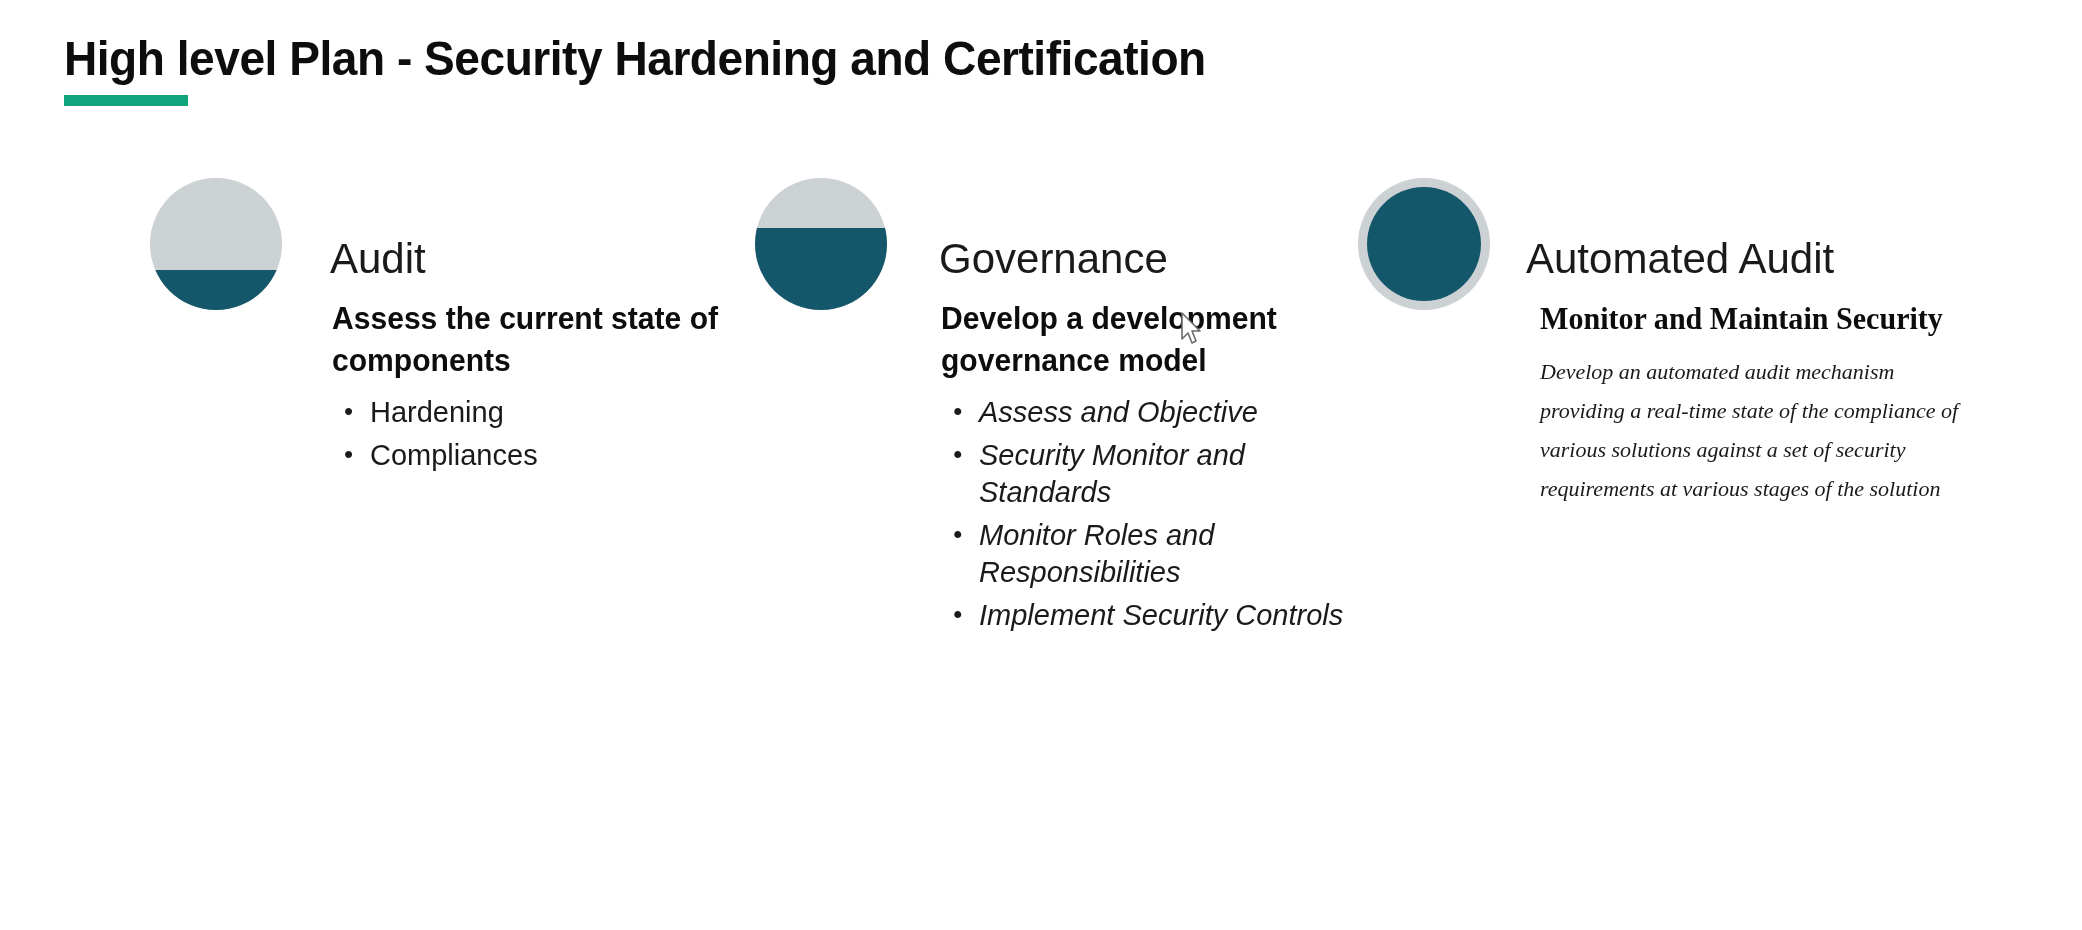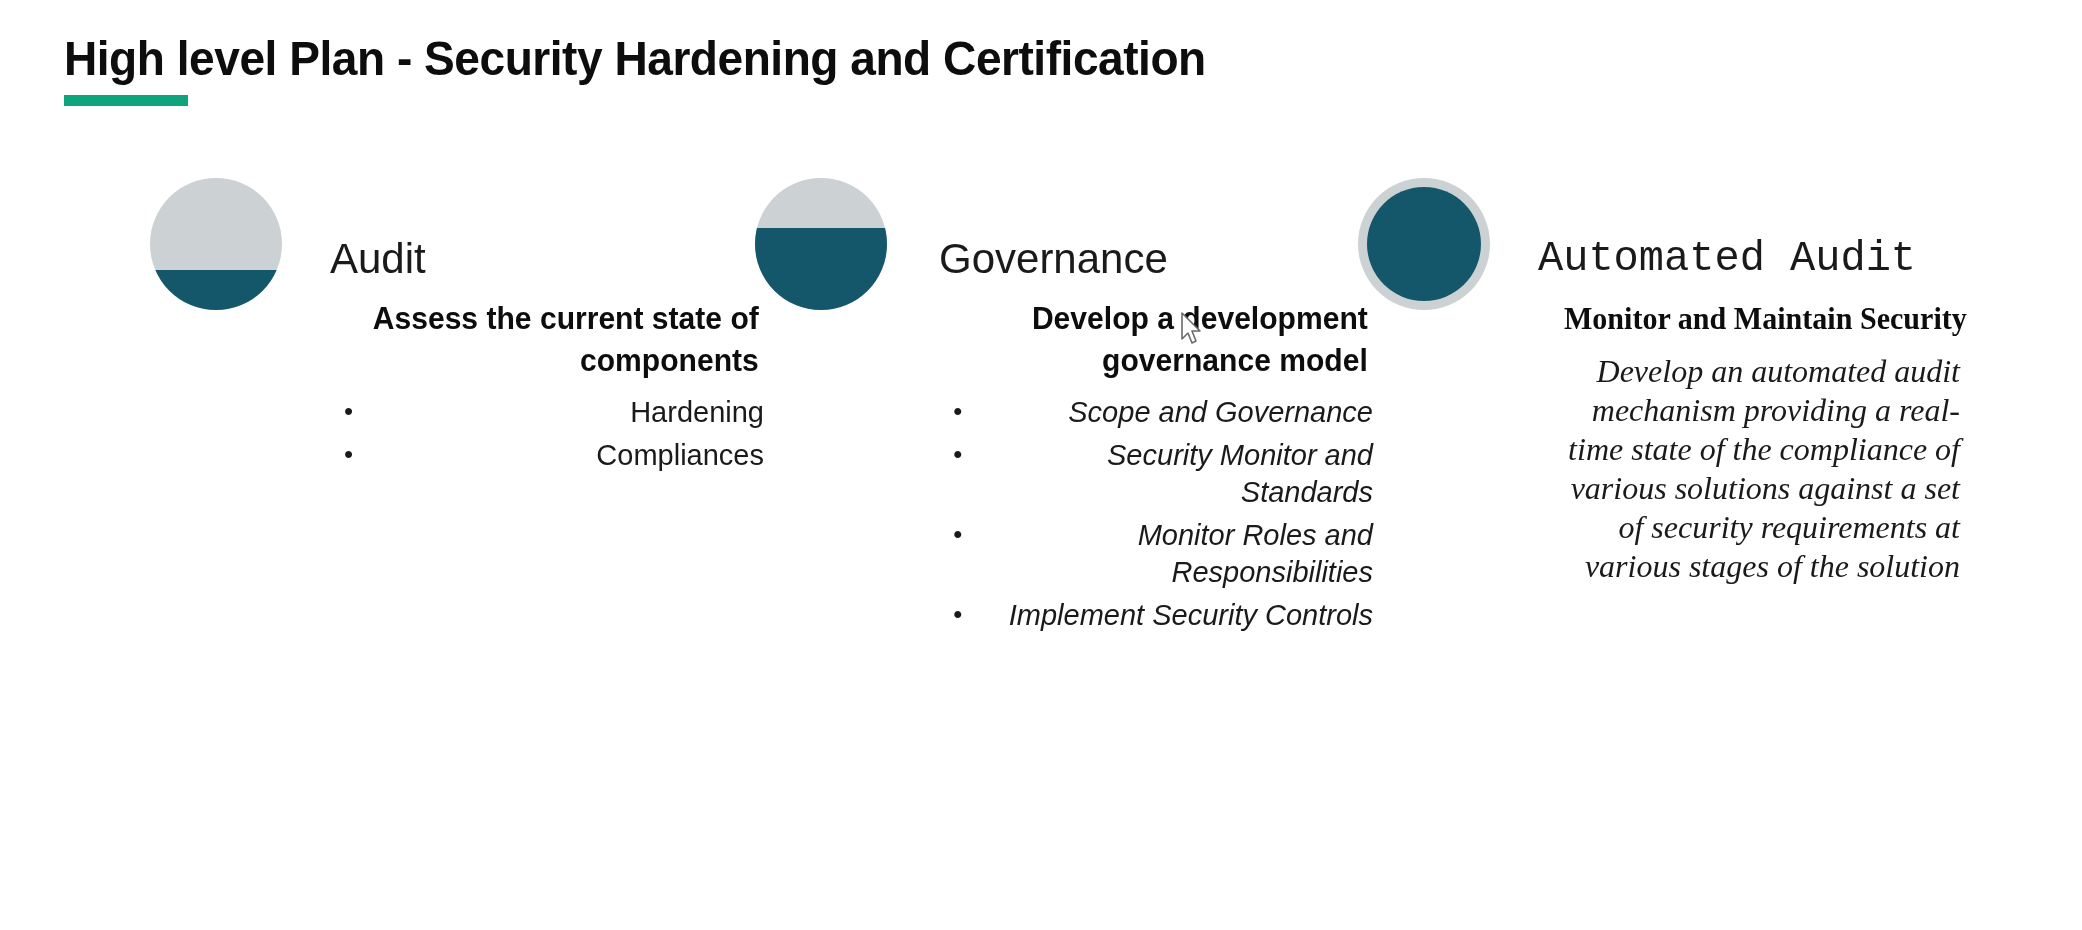--- a/index.html
+++ b/index.html
@@ -42,21 +42,20 @@
     background: #0FA47B;
   }
 
   
   .columns {
     position: absolute;
     left: 0;
     top: 178px;
     width: 2082px;
     height: 700px;
-    text-align: right;
   }
   .column {
     position: absolute;
     top: 0;
   }
   .col-1 { left: 150px;  width: 600px; }
   .col-2 { left: 755px;  width: 600px; }
   .col-3 { left: 1358px; width: 620px; }
 
   
@@ -92,21 +91,21 @@
     position: absolute;
     top: 57px;
     font-size: 42px;
     line-height: 48px;
     font-weight: 400;
     color: #1a1a1a;
     white-space: nowrap;
   }
   .col-1 .col-title { left: 180px; }
   .col-2 .col-title { left: 184px; }
-  .col-3 .col-title { left: 180px; font-family: Liberation Mono, monospace; }
+  .col-3 .col-title { left: 168px; }
 
   
   .col-body {
     position: absolute;
     top: 120px;
     width: 440px;
   }
   .col-1 .col-body { left: 182px; }
   .col-2 .col-body { left: 186px; }
   .col-3 .col-body { left: 182px; font-family: Liberation Serif, serif; }
@@ -138,21 +137,21 @@
     position: absolute;
     left: 4px;
     top: -1px;
     font-size: 26px;
     line-height: 37px;
     color: #1a1a1a;
   }
   ul.bullets.italic li { font-style: italic; }
   .para {
     font-style: italic;
-    font-size: 32px;
+    font-size: 22px;
     line-height: 39px;
     color: #1a1a1a;
     margin: 0;
     width: 420px;
   }
 
   
   .cursor {
     position: absolute;
     left: 1180px;
@@ -191,21 +190,21 @@
   <div class="column col-2">
     <div class="head-row">
       <div class="gauge" style="background: rgb(204, 209, 211);">
         <div class="fill" style="height: 62%; background: rgb(20, 86, 106);"></div>
       </div>
       <div class="col-title">Governance</div>
     </div>
     <div class="col-body">
       <p class="sub-head">Develop a development governance model</p>
       <ul class="bullets italic">
-        <li>Scope and Governance</li>
+        <li>Assess and Objective</li>
         <li>Security Monitor and Standards</li>
         <li>Monitor Roles and Responsibilities</li>
         <li>Implement Security Controls</li>
       </ul>
     </div>
   </div>
 
   <div class="column col-3">
     <div class="head-row">
       <div class="gauge full" style="background: rgb(204, 209, 211);">

